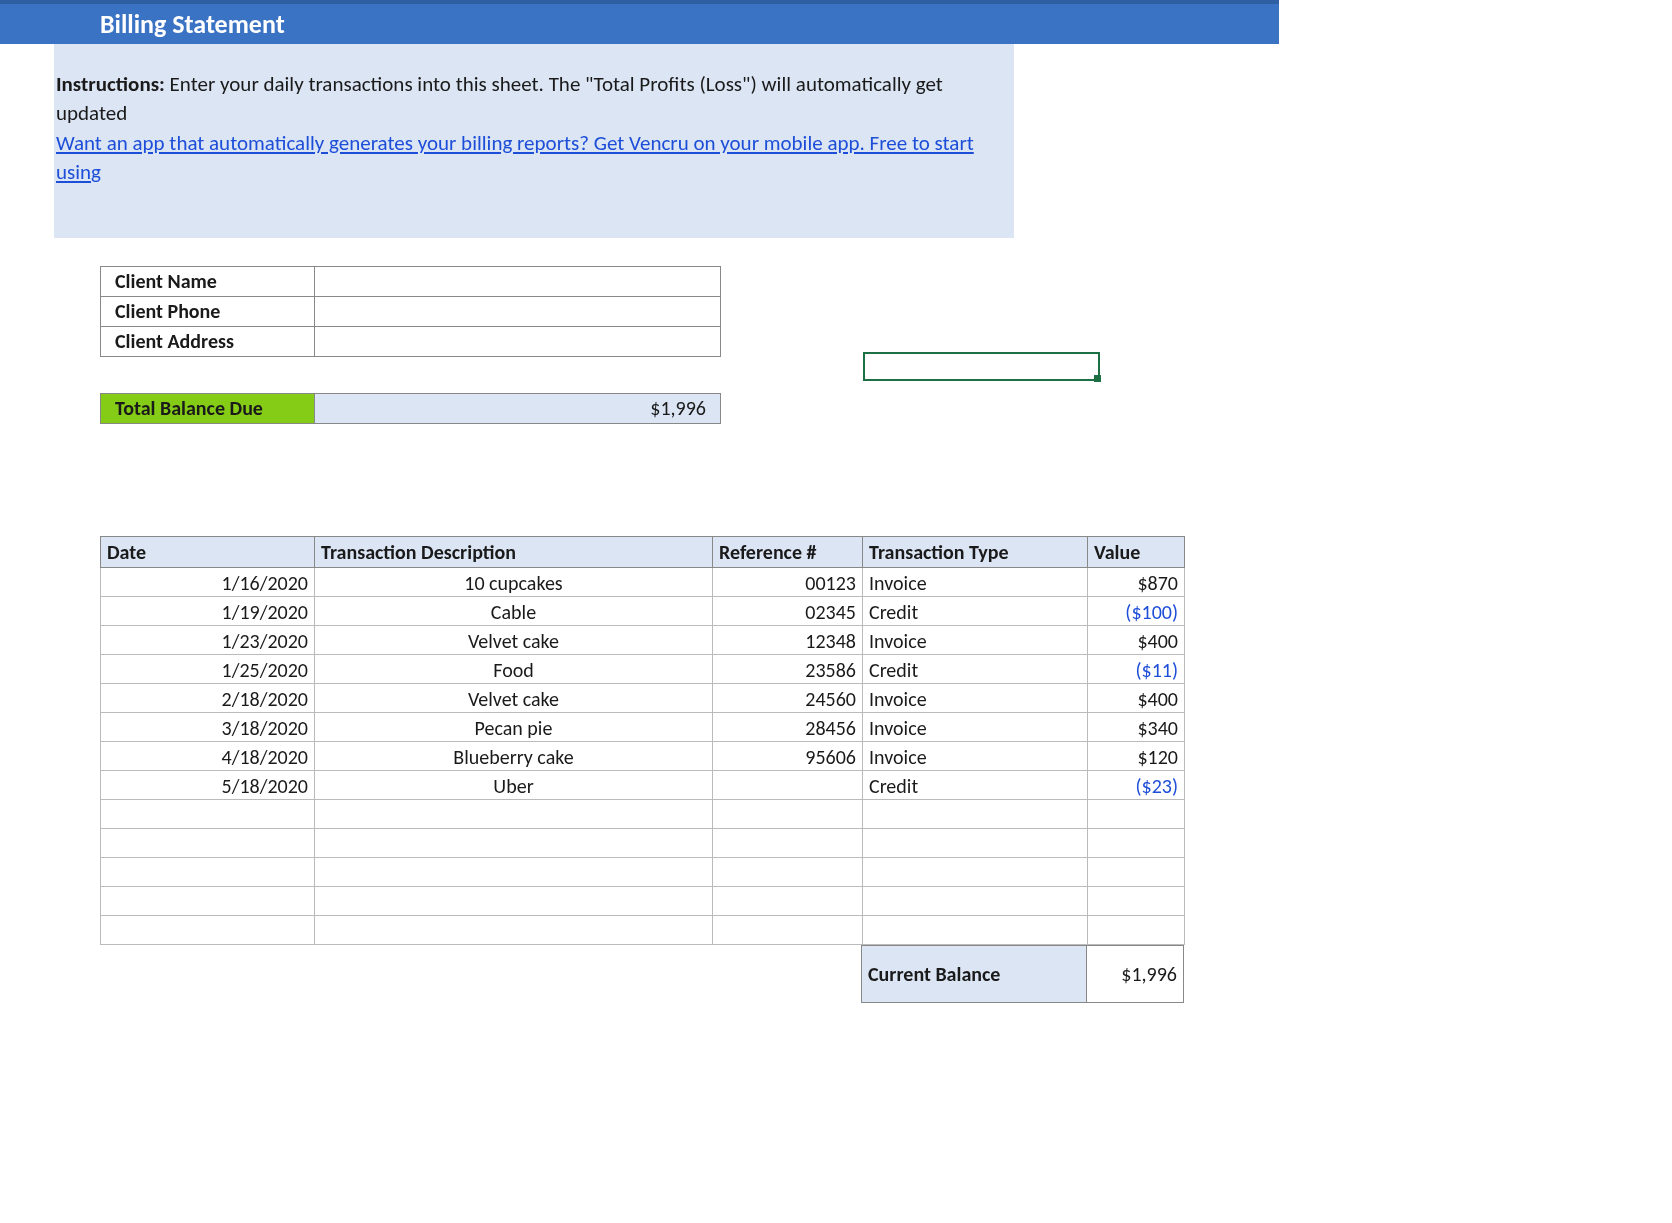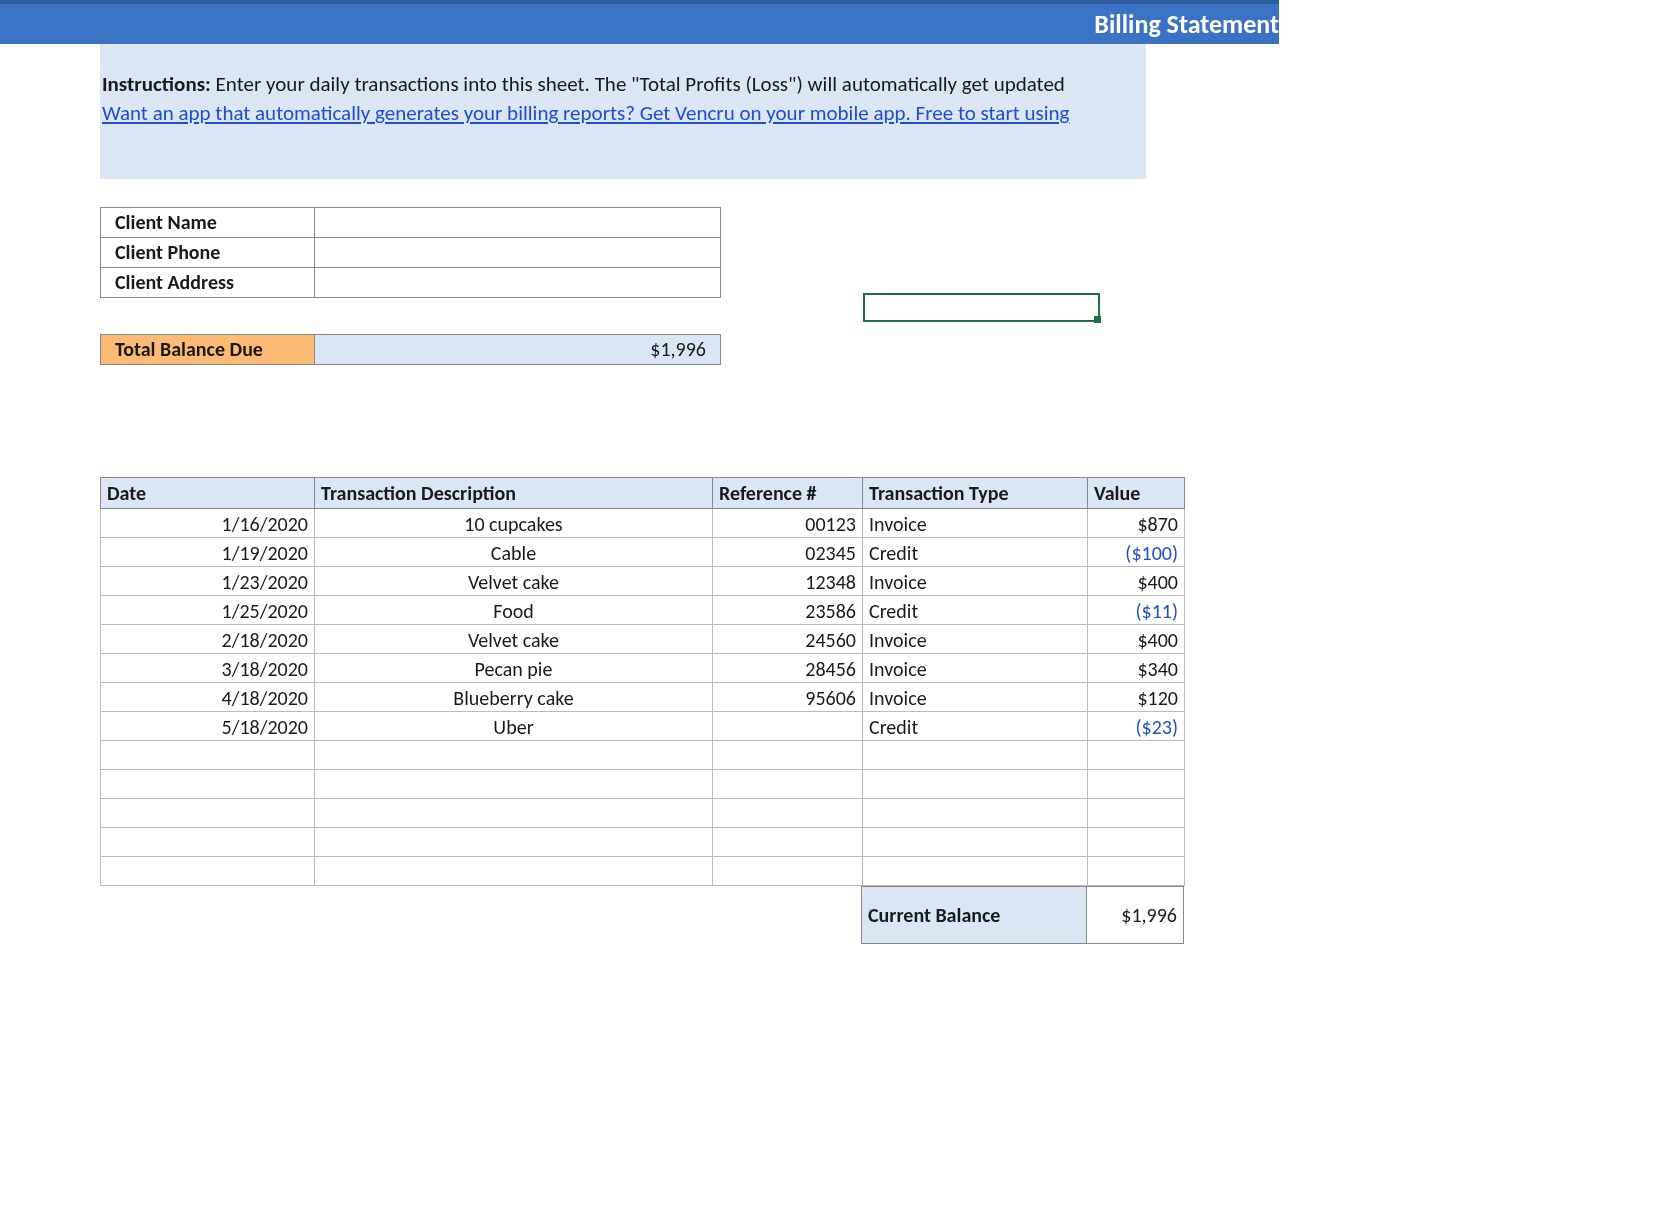--- a/index.html
+++ b/index.html
@@ -20,27 +20,26 @@
     height: 44px;
     background: #3b73c4;
     border-top: 4px solid #2f5fa3;
     display: flex;
     align-items: center;
     padding-left: 100px;
     color: #ffffff;
     font-weight: 700;
     font-size: 26px;
     width: 1279px;
-    justify-content: flex-end;
   }
 
   
   .instructions {
-    margin-left: 100px;
-    width: 1046px;
+    margin-left: 54px;
+    width: 960px;
     background: #dbe5f4;
     padding: 26px 4px 50px 2px;
     font-size: 21px;
     line-height: 1.4;
     color: #1a1a1a;
   }
   .instructions .bold { font-weight: 700; }
   .instructions a {
     color: #1d4ed8;
     text-decoration: underline;
@@ -57,21 +56,21 @@
   }
   table.client td {
     border: 1px solid #888;
     padding: 2px 14px;
     font-size: 20px;
     height: 30px;
     white-space: nowrap;
   }
   table.client .label { font-weight: 700; width: 214px; }
   table.client .val   { width: 406px; }
-  table.client tr.balance .label { background: #fdba74; }
+  table.client tr.balance .label { background: #84cc16; }
   table.client tr.balance .val   {
     background: #dbe5f4;
     text-align: right;
   }
   
   .gap { height: 36px; }
 
   .active-cell {
     position: absolute;
     left: 763px;

